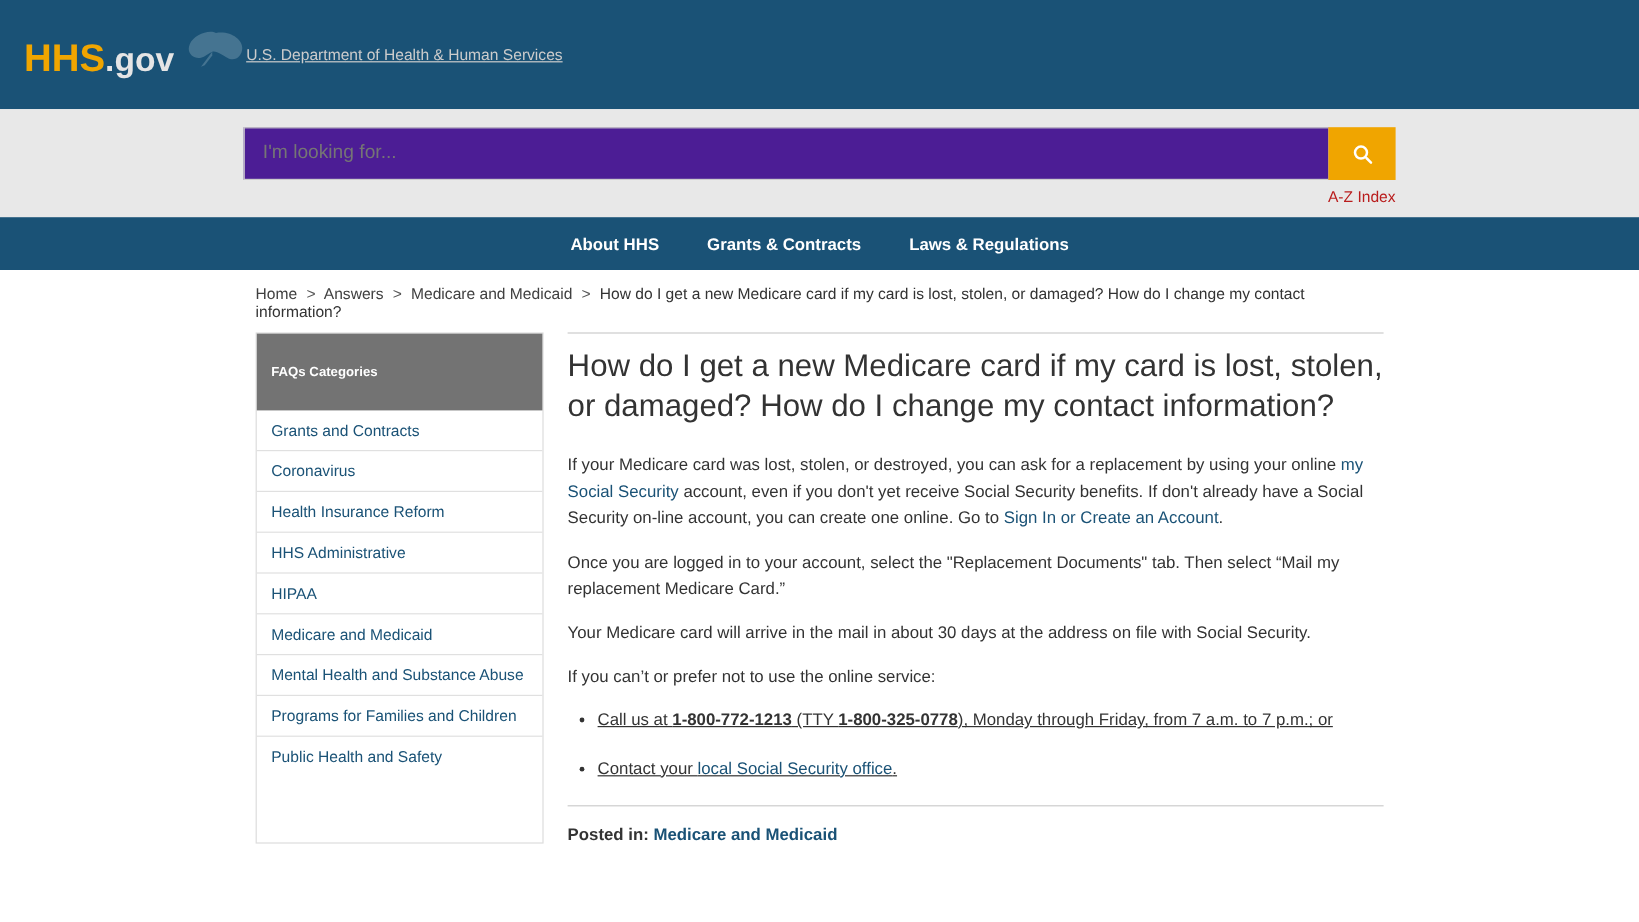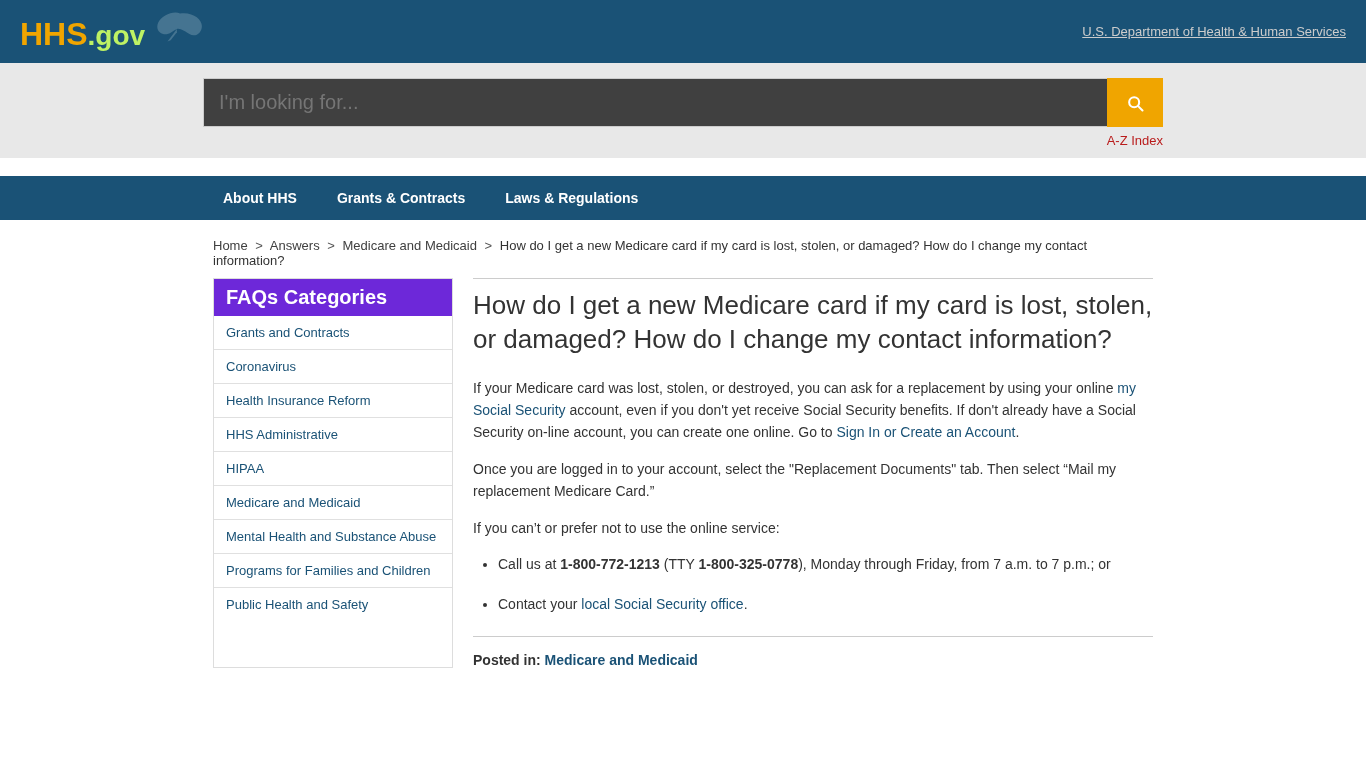--- a/index.html
+++ b/index.html
@@ -1,37 +1,36 @@
 <!DOCTYPE html>
 <html><head>
   <meta charset="utf-8">
   <style>
     * { margin: 0; padding: 0; box-sizing: border-box; }
     body { font-family: Arial, sans-serif; font-size: 14px; color: #333; background: #fff; }
 
     
     .top-header {
       background-color: #1a5276;
-      padding: 10px 20px;
+      padding: 24px 20px;
       display: flex;
       align-items: center;
-      justify-content: space-between;
     }
     .logo-area {
       display: flex;
       align-items: baseline;
       gap: 0;
     }
     .logo-hhs {
       color: #f0a500;
       font-size: 32px;
       font-weight: bold;
     }
     .logo-gov {
-      color: #bef264;
+      color: #e5e5e5;
       font-size: 28px;
       font-weight: bold;
     }
     .logo-bird {
       margin-left: 10px;
       opacity: 0.6;
     }
     .dept-name {
       color: #ccc;
       font-size: 13px;
@@ -48,26 +47,26 @@
     }
     .search-row {
       display: flex;
       width: 100%;
       max-width: 960px;
       margin: 0 auto;
     }
     .search-input {
       flex: 1;
       padding: 12px 15px;
-      font-size: 20px;
+      font-size: 16px;
       color: #999;
       border: 1px solid #ccc;
       border-right: none;
       outline: none;
-      background: #404040;
+      background: #4c1d95;
     }
     .search-button {
       background: #f0a500;
       border: none;
       padding: 0 18px;
       cursor: pointer;
       display: flex;
       align-items: center;
       justify-content: center;
     }
@@ -88,22 +87,23 @@
       text-decoration: none;
     }
 
     
     .main-nav {
       background: #1a5276;
       padding: 0;
     }
     .nav-inner {
       max-width: 960px;
-      margin: 18px auto;
-      display: flex;
+      margin: 0 auto;
+      display: flex;
+      justify-content: center;
     }
     .nav-item {
       color: #fff;
       font-size: 14px;
       font-weight: bold;
       padding: 14px 20px;
       cursor: pointer;
       text-decoration: none;
       display: block;
       white-space: nowrap;
@@ -138,25 +138,25 @@
       gap: 20px;
     }
 
     
     .sidebar {
       width: 240px;
       min-width: 240px;
       border: 1px solid #ddd;
     }
     .sidebar-title {
-      background: #6d28d9;
+      background: #737373;
       color: #fff;
-      font-size: 20px;
-      font-weight: bold;
-      padding: 7px 12px;
+      font-size: 11px;
+      font-weight: bold;
+      padding: 26px 12px;
     }
     .sidebar-item {
       display: block;
       padding: 9px 12px;
       color: #1a5276;
       text-decoration: none;
       font-size: 13px;
       border-bottom: 1px solid #e0e0e0;
       cursor: pointer;
     }
@@ -183,20 +183,21 @@
       color: #333;
       margin-bottom: 14px;
     }
     .content-link {
       color: #1a5276;
       text-decoration: none;
     }
     .bullet-list {
       margin-left: 25px;
       margin-bottom: 14px;
+      text-decoration: underline;
     }
     .bullet-list li {
       margin-bottom: 18px;
       font-size: 14px;
       line-height: 1.6;
     }
     .bold-text { font-weight: bold; }
     .bottom-divider {
       border: none;
       border-top: 1px solid #ccc;
@@ -278,20 +279,21 @@
 
   <main class="main-content">
     <h1 class="page-title">How do I get a new Medicare card if my card is lost, stolen, or damaged? How do I change my contact information?</h1>
 
     <p class="body-text">
       <span>If your Medicare card was lost, stolen, or destroyed, you can ask for a replacement by using your online </span><a class="content-link" href="#">my Social Security</a><span> account, even if you don't yet receive Social Security benefits. If don't already have a Social Security on-line account, you can create one online. Go to </span><a class="content-link" href="#">Sign In or Create an Account</a><span>.</span>
     </p>
 
     <p class="body-text">Once you are logged in to your account, select the "Replacement Documents" tab.  Then select “Mail my replacement Medicare Card.”</p>
 
+    <p class="body-text">Your Medicare card will arrive in the mail in about 30 days at the address on file with Social Security.</p>
 
     <p class="body-text">If you can’t or prefer not to use the online service:</p>
 
     <ul class="bullet-list">
       <li>
         <span>Call us at </span><strong class="bold-text">1-800-772-1213</strong><span> (TTY </span><strong class="bold-text">1-800-325-0778</strong><span>), Monday through Friday, from 7 a.m. to 7 p.m.; or</span>
       </li>
       <li>
         <span>Contact your </span><a class="content-link" href="#">local Social Security office</a><span>.</span>
       </li>

